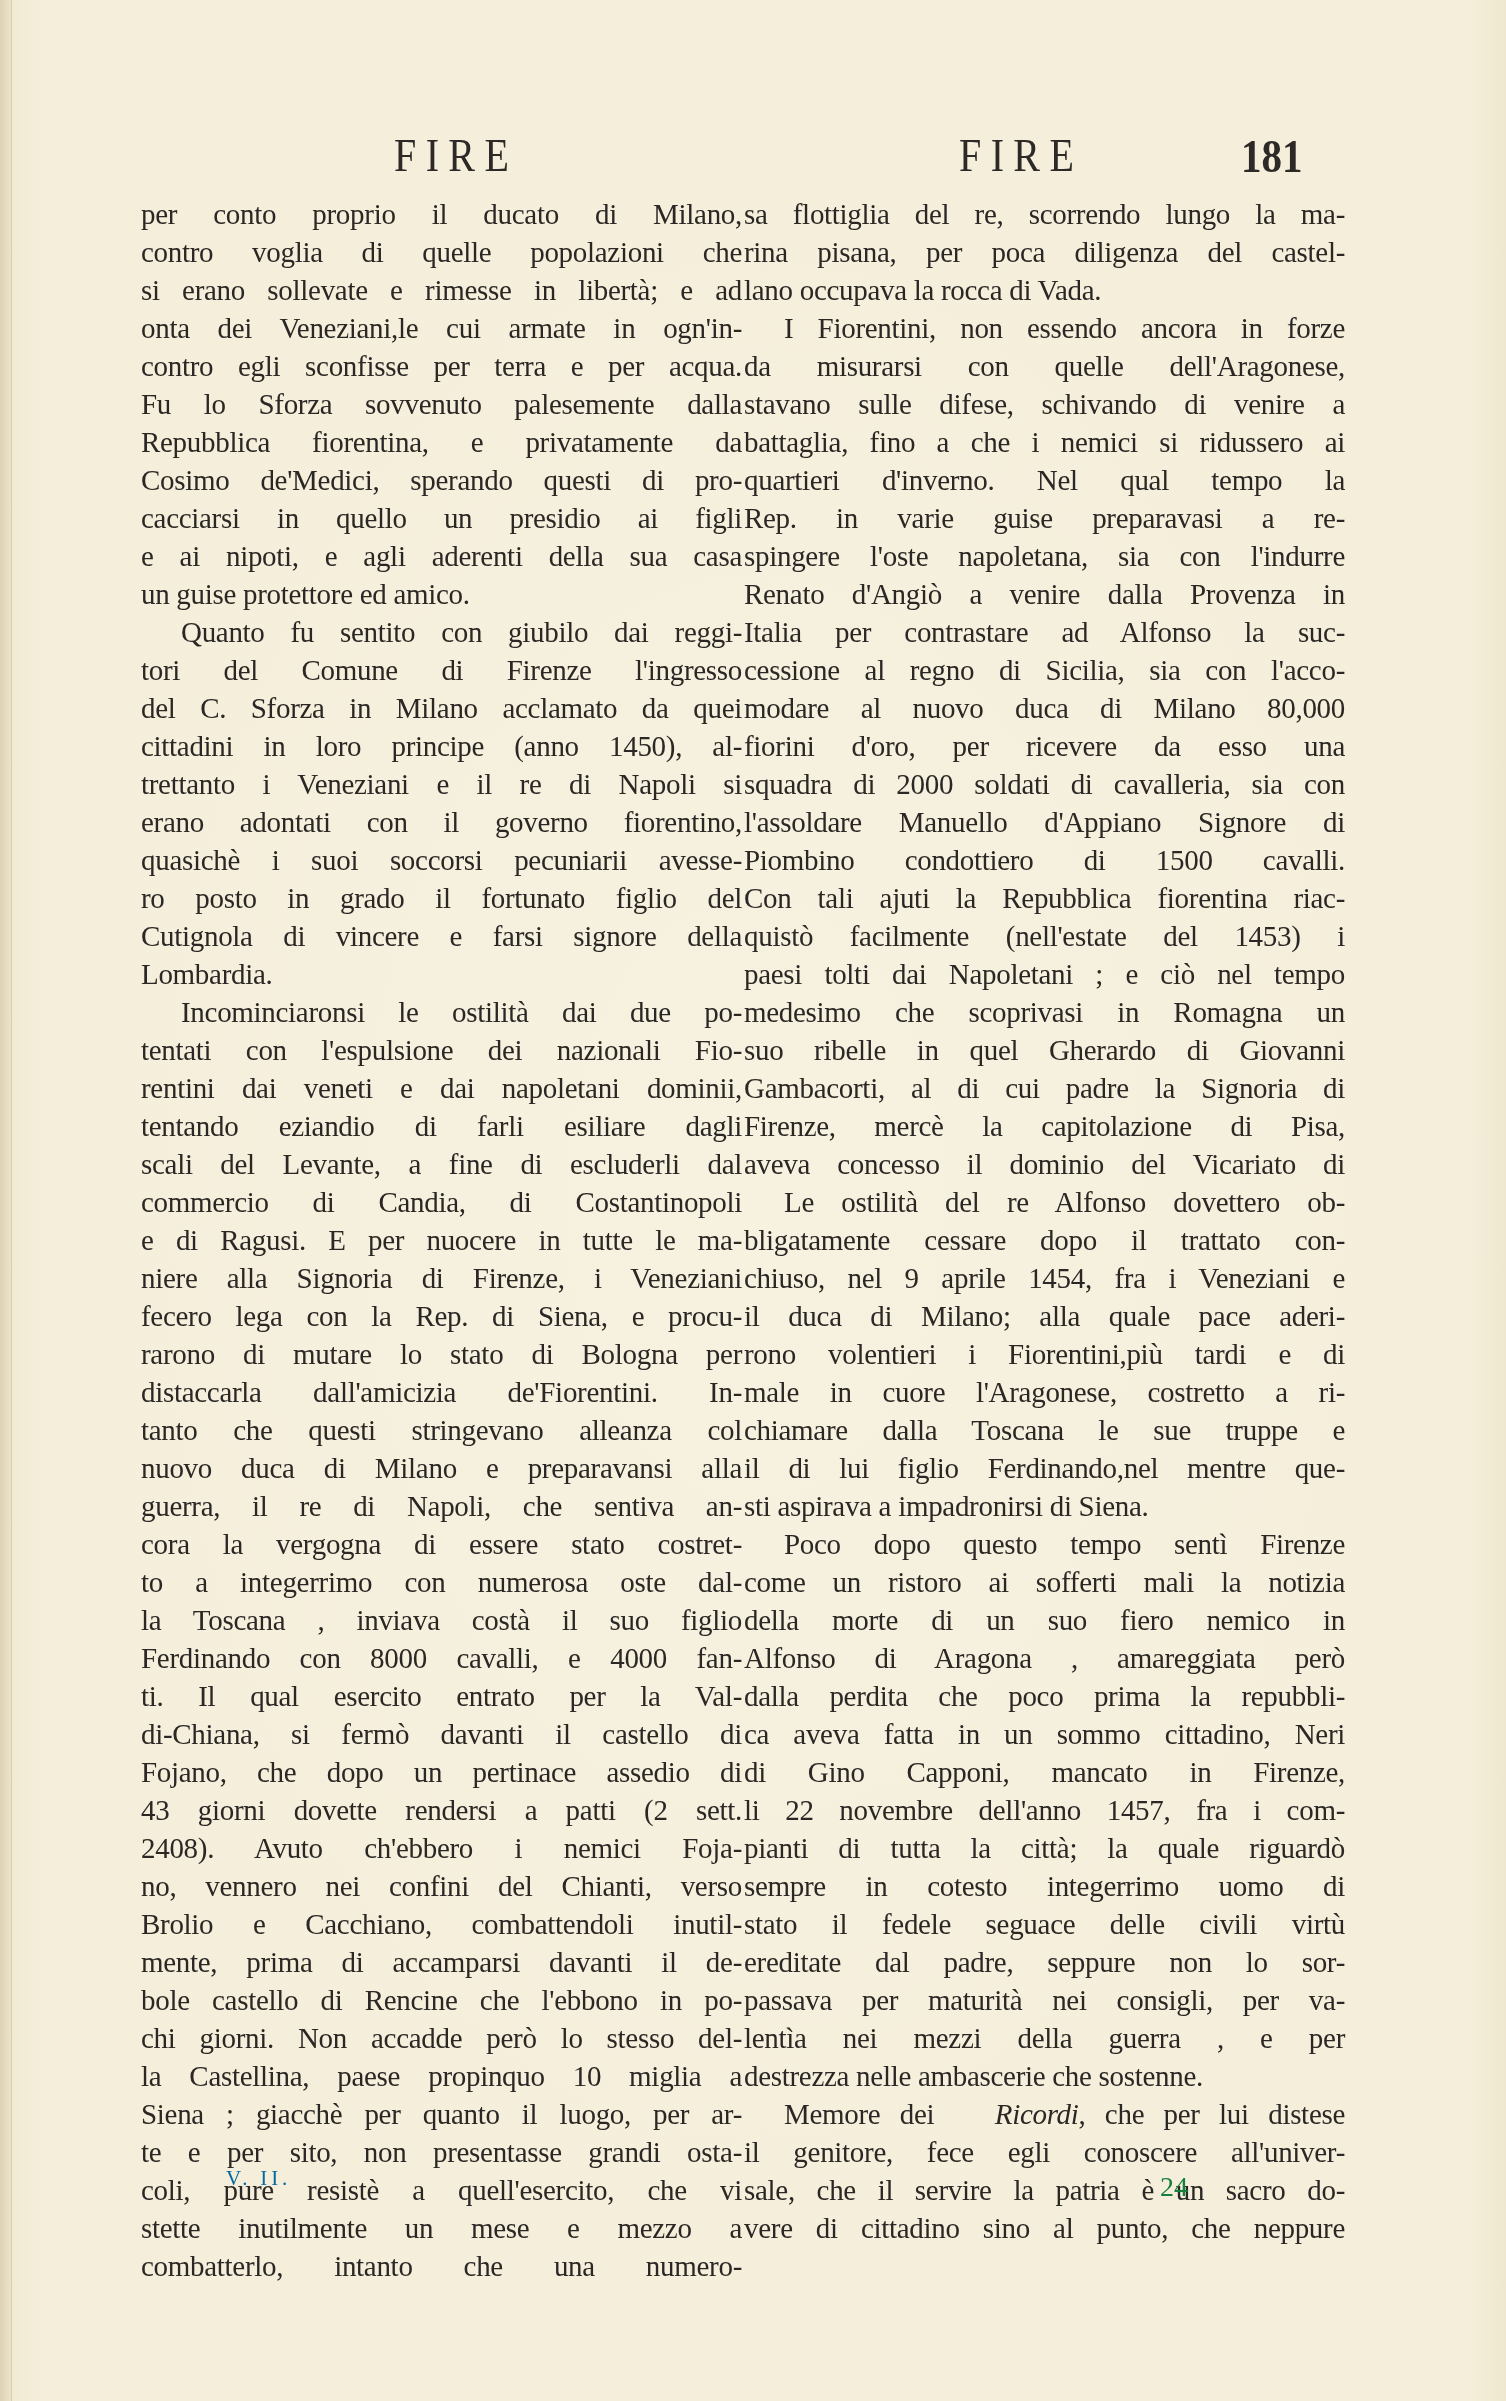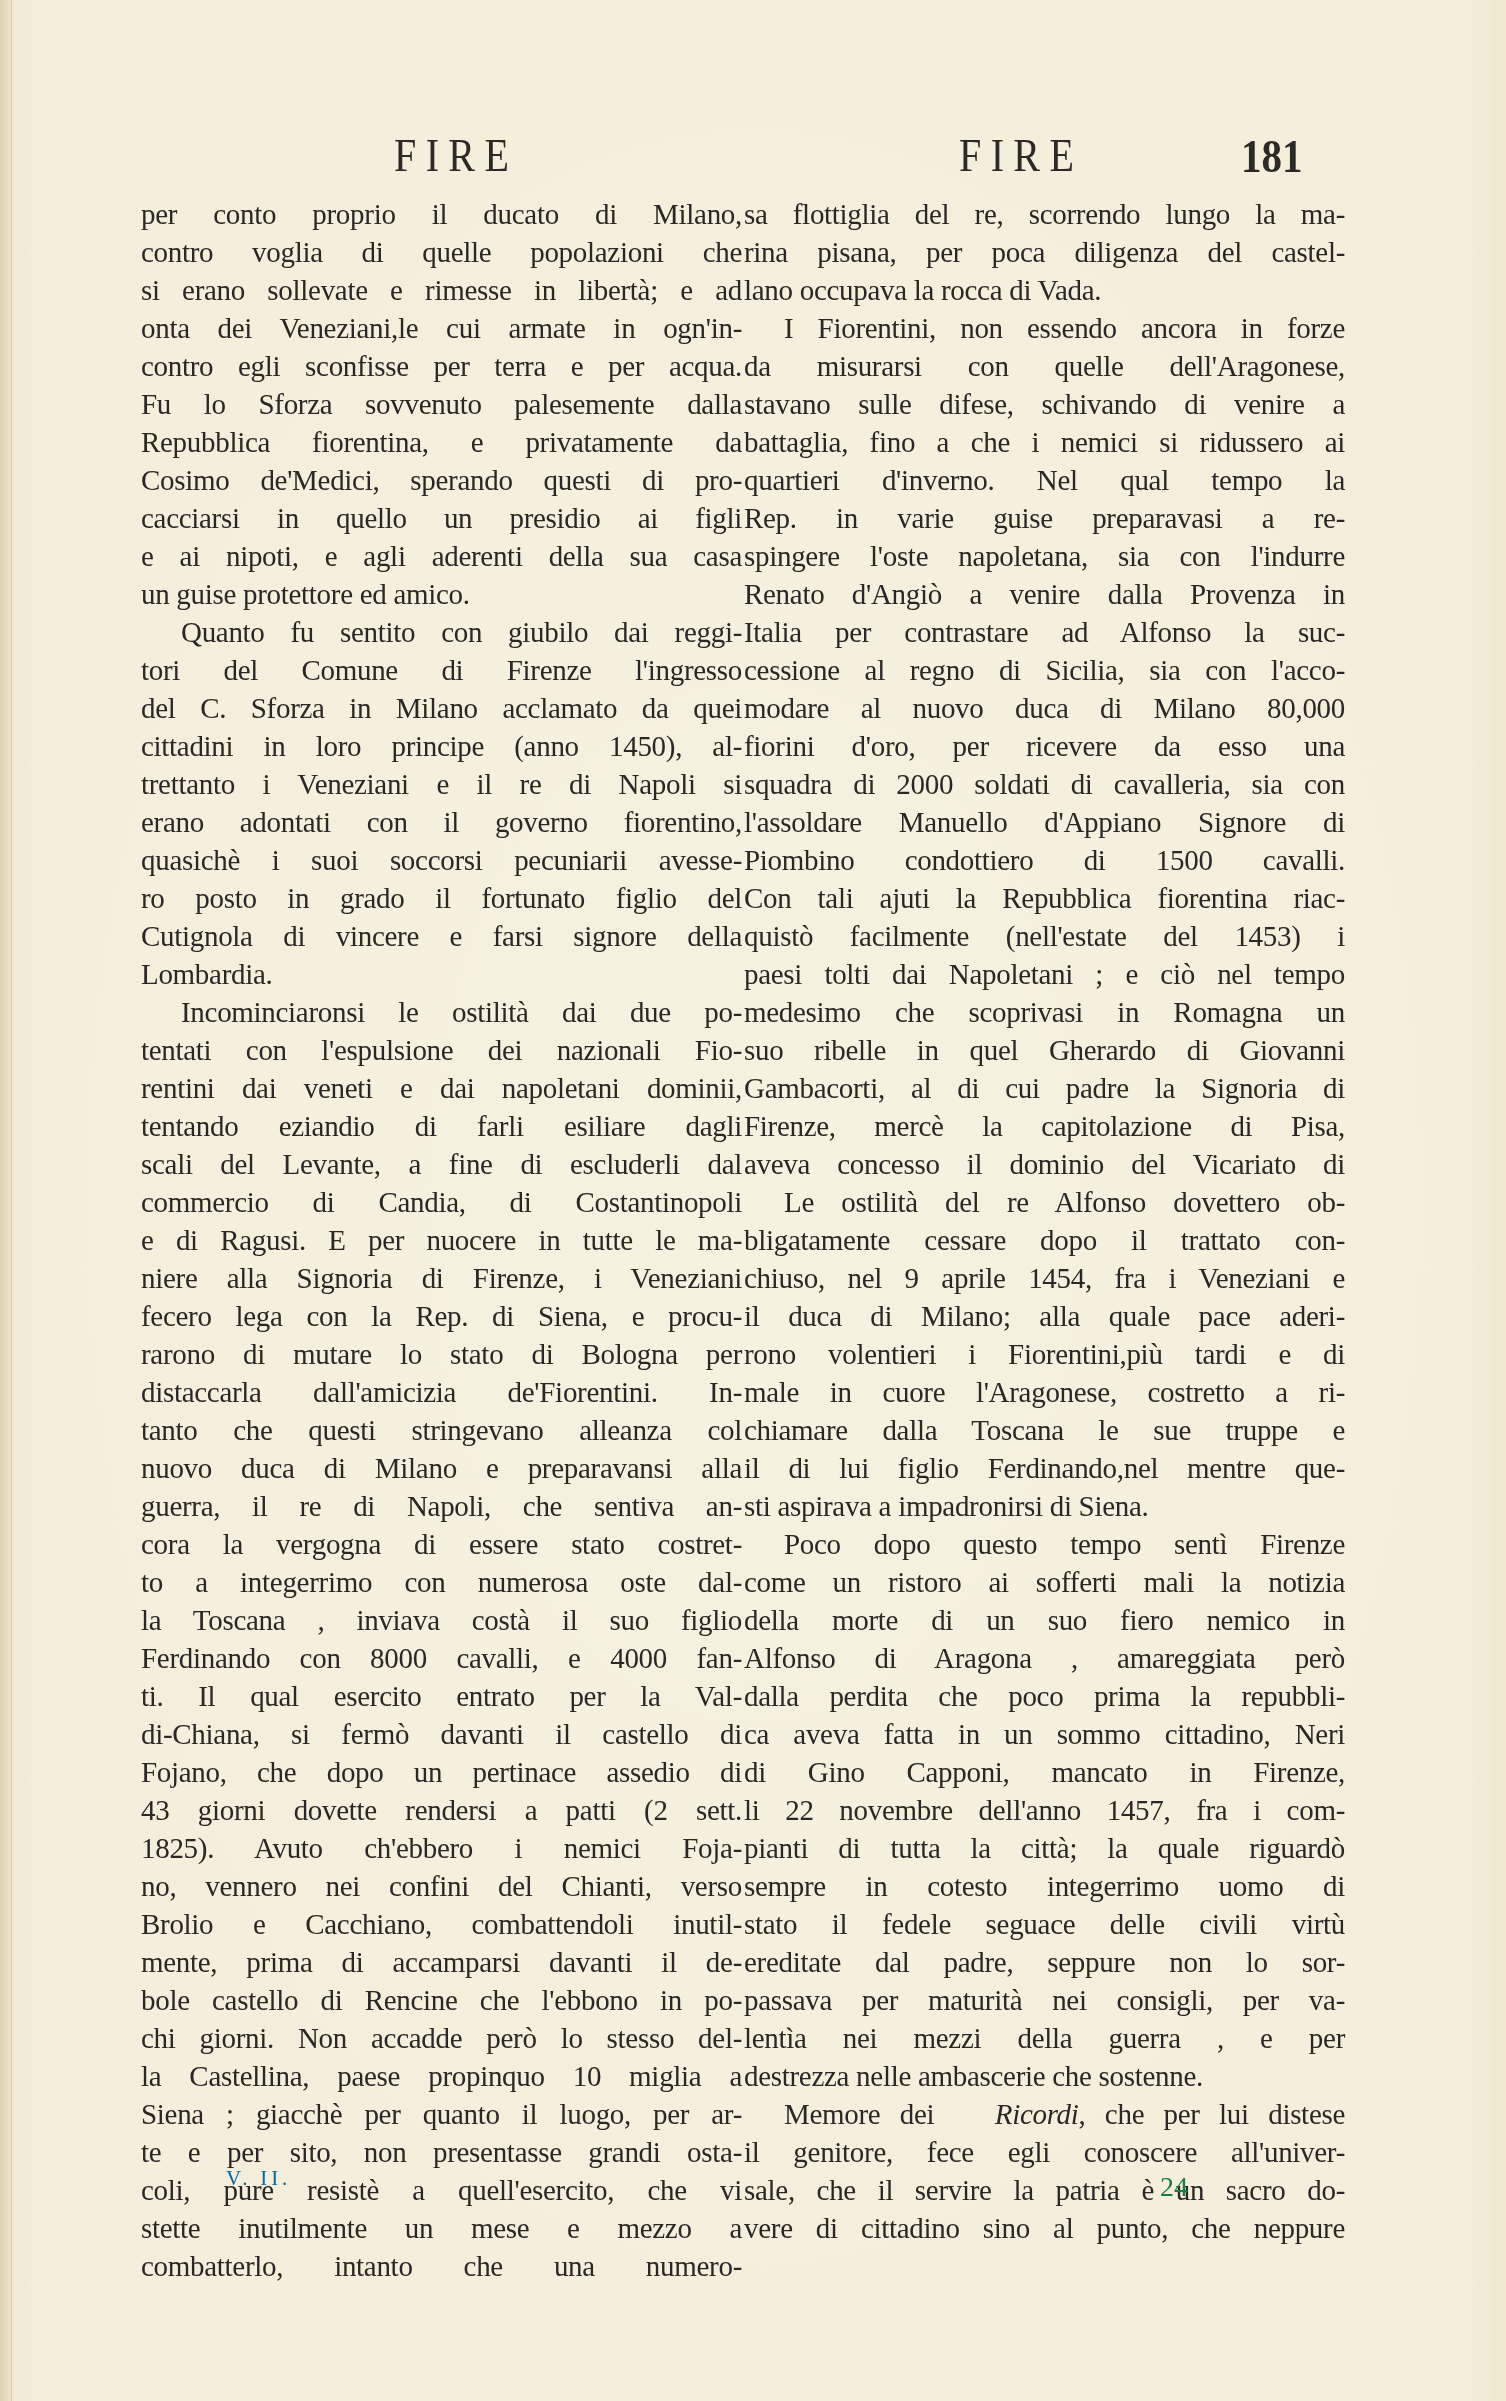--- a/index.html
+++ b/index.html
@@ -142,21 +142,21 @@
     <span class="line">nuovo duca di Milano e preparavansi alla</span>
     <span class="line">guerra, il re di Napoli, che sentiva an-</span>
     <span class="line">cora la vergogna di essere stato costret-</span>
     <span class="line">to a integerrimo con numerosa oste dal-</span>
     <span class="line">la Toscana , inviava costà il suo figlio</span>
     <span class="line">Ferdinando con 8000 cavalli, e 4000 fan-</span>
     <span class="line">ti. Il qual esercito entrato per la Val-</span>
     <span class="line">di-Chiana, si fermò davanti il castello di</span>
     <span class="line">Fojano, che dopo un pertinace assedio di</span>
     <span class="line">43 giorni dovette rendersi a patti (2 sett.</span>
-    <span class="line">1825). Avuto ch'ebbero i nemici Foja-</span>
+    <span class="line">2408). Avuto ch'ebbero i nemici Foja-</span>
     <span class="line">no, vennero nei confini del Chianti, verso</span>
     <span class="line">Brolio e Cacchiano, combattendoli inutil-</span>
     <span class="line">mente, prima di accamparsi davanti il de-</span>
     <span class="line">bole castello di Rencine che l'ebbono in po-</span>
     <span class="line">chi giorni. Non accadde però lo stesso del-</span>
     <span class="line">la Castellina, paese propinquo 10 miglia a</span>
     <span class="line">Siena ; giacchè per quanto il luogo, per ar-</span>
     <span class="line">te e per sito, non presentasse grandi osta-</span>
     <span class="line">coli, pure resistè a quell'esercito, che vi</span>
     <span class="line">stette inutilmente un mese e mezzo a</span>

